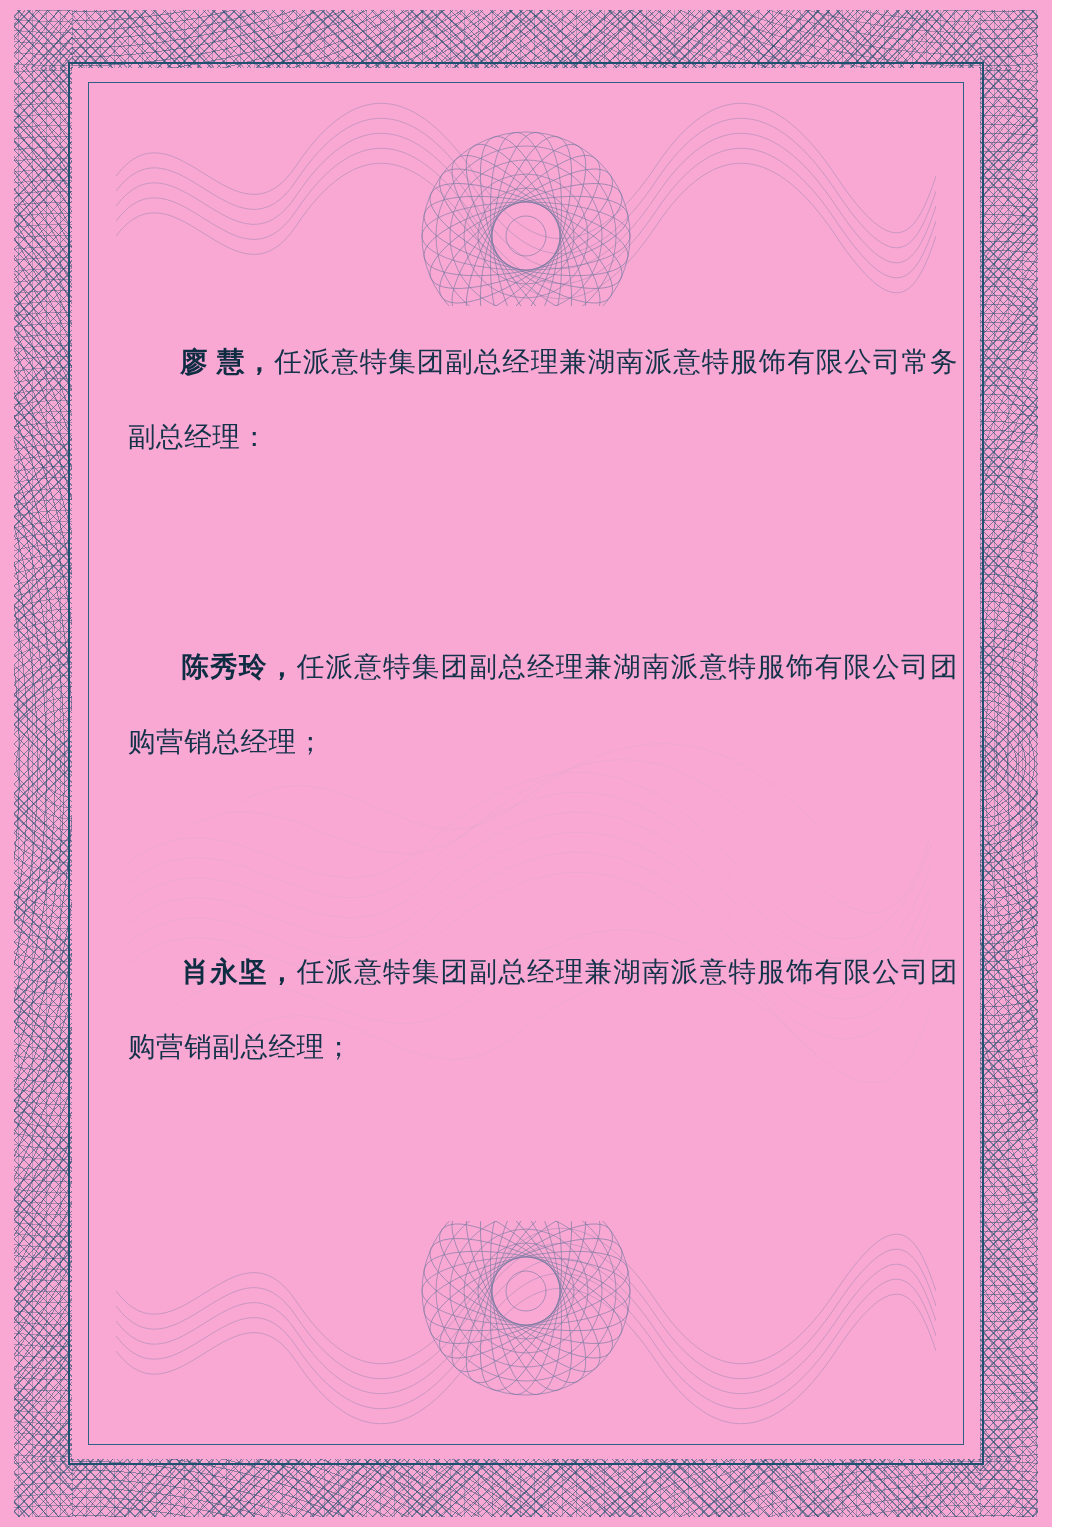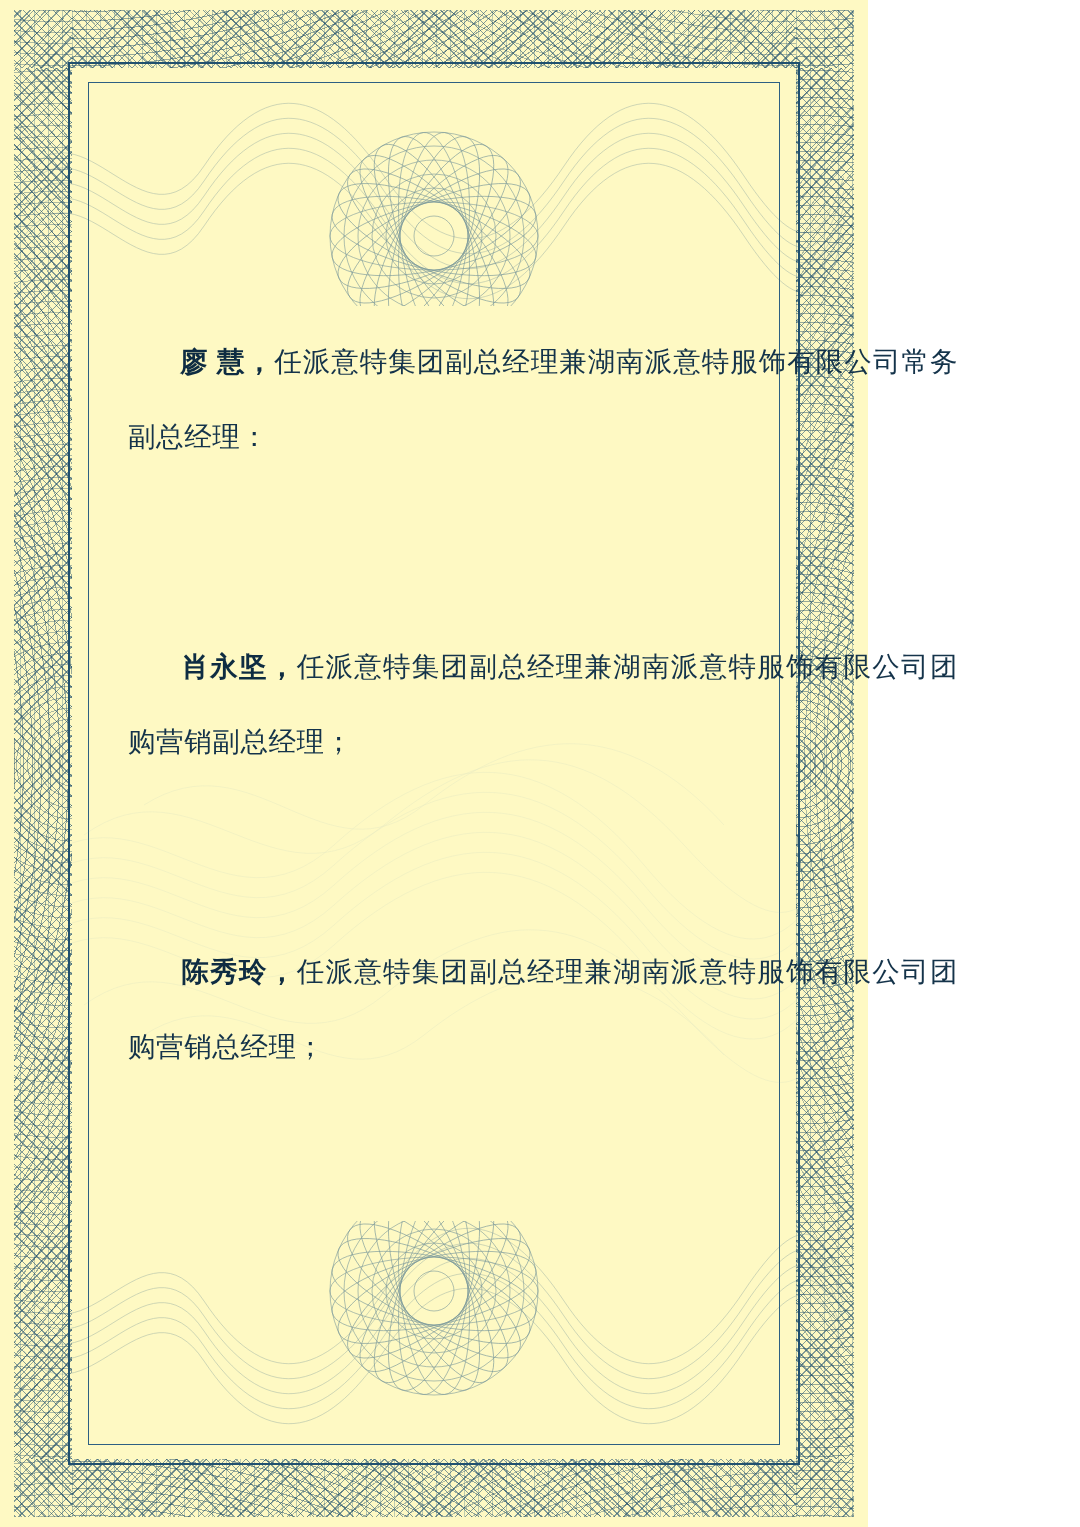--- a/index.html
+++ b/index.html
@@ -9,23 +9,23 @@
   }
   body {
     width: 1080px;
     height: 1527px;
     font-family: "Liberation Sans", "DejaVu Sans", sans-serif;
     overflow: hidden;
   }
 
   .certificate {
     position: relative;
-    width: 868px;
+    width: 1052px;
     height: 1527px;
-    background: #fef9c3;
+    background: #f9a8d4;
     box-sizing: border-box;
   }
 
   
   .border-lace {
     position: absolute;
     left: 14px;
     top: 10px;
     right: 14px;
     bottom: 10px;
@@ -235,25 +235,25 @@
   </svg>
 
   <div class="content">
 
     <p class="para">
       <span class="name">廖 慧，</span><span class="body-text">任派意特集团副总经理兼湖南派意特服饰有限公司常务副总经理：</span>
     </p>
 
 
     <p class="para">
+      <span class="name">陈秀玲，</span><span class="body-text">任派意特集团副总经理兼湖南派意特服饰有限公司团购营销总经理；</span>
+    </p>
+
+    <p class="para">
       <span class="name">肖永坚，</span><span class="body-text">任派意特集团副总经理兼湖南派意特服饰有限公司团购营销副总经理；</span>
-    </p>
-
-    <p class="para">
-      <span class="name">陈秀玲，</span><span class="body-text">任派意特集团副总经理兼湖南派意特服饰有限公司团购营销总经理；</span>
     </p>
 
     <p class="para">
       
     </p>
 
   </div>
 </div>
 
 </body></html>

